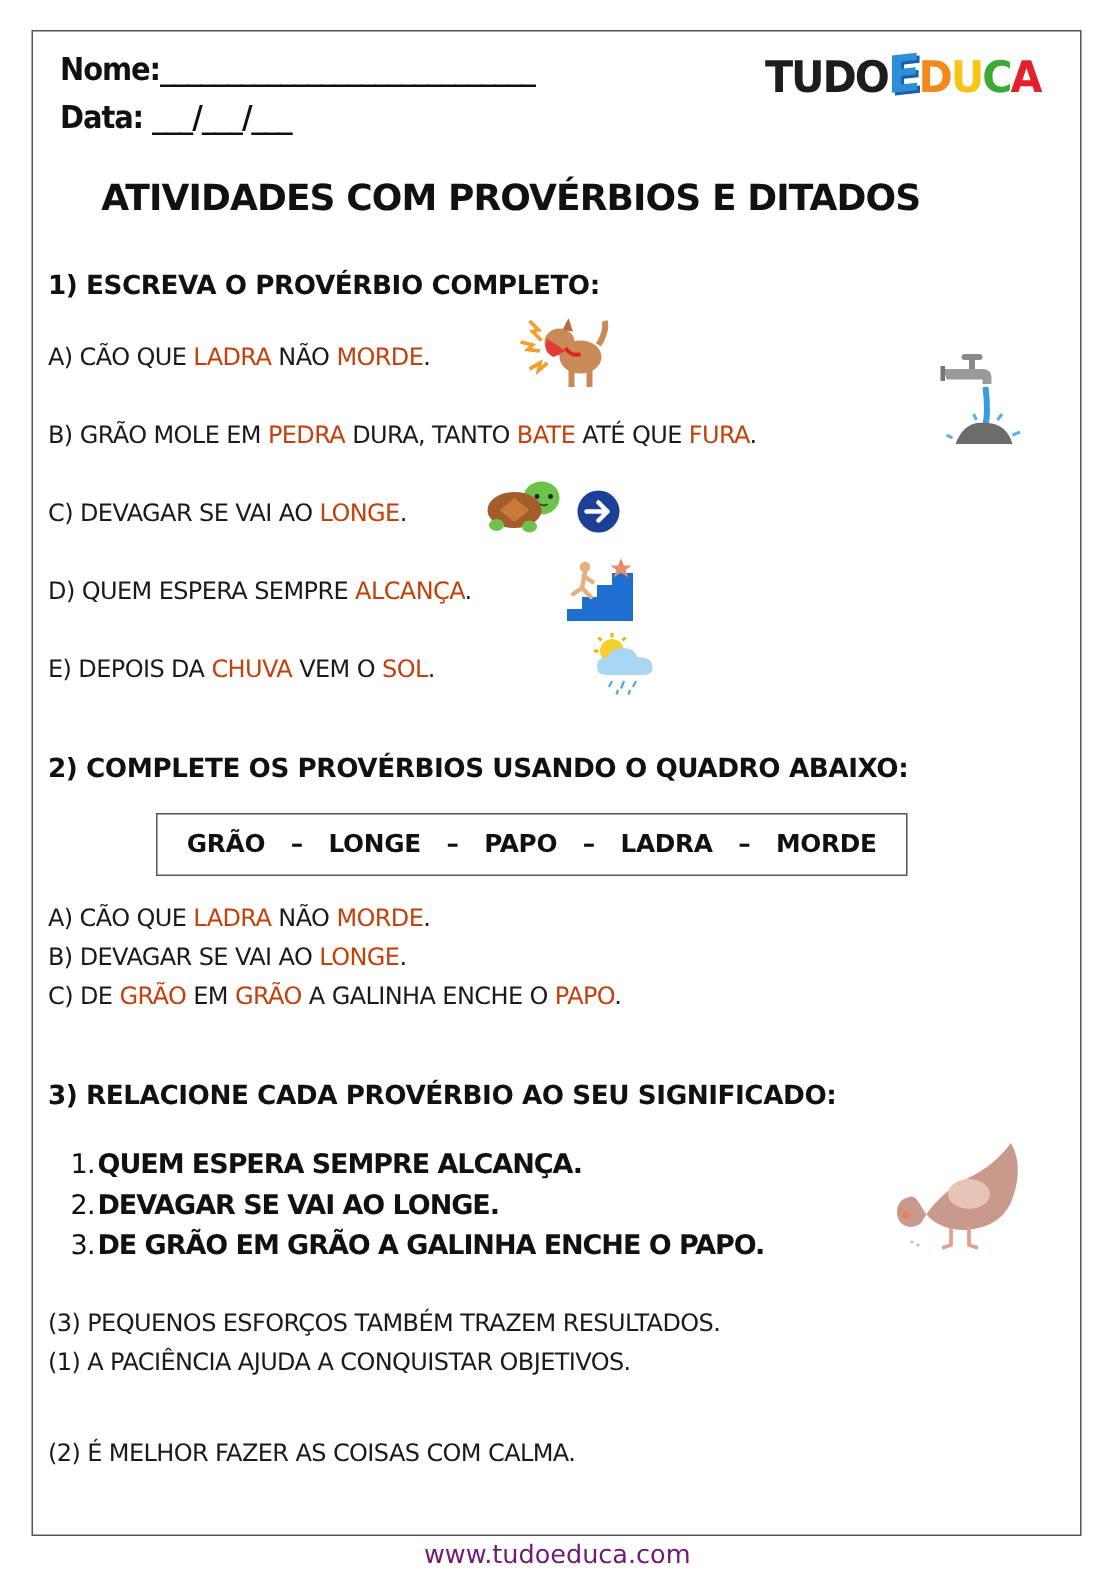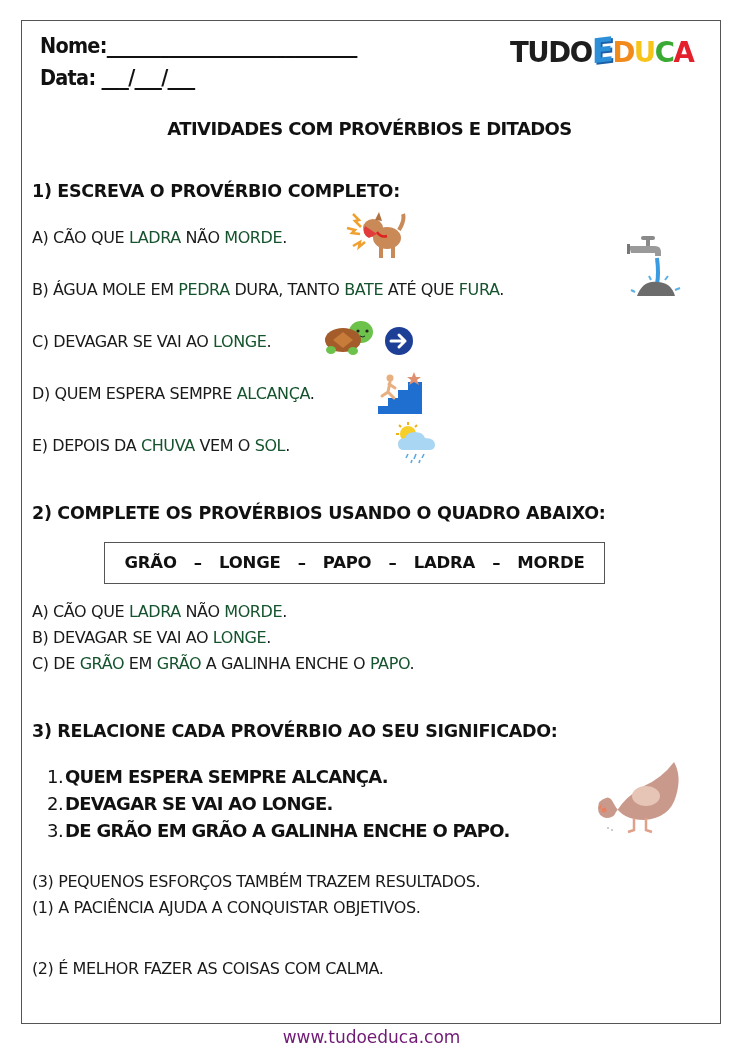--- a/index.html
+++ b/index.html
@@ -1,23 +1,23 @@
 <!DOCTYPE html>
 <html><head>
   <meta charset="utf-8">
   <style>
     html, body { margin: 0; padding: 0; background: #ffffff; }
     body { width: 743px; height: 1050px; position: relative; overflow: hidden; font-family: "Liberation Sans", "DejaVu Sans", sans-serif; color: #111; }
     .sheet { position: absolute; left: 21px; top: 20px; width: 700px; height: 1004px; border: 1.5px solid #555; box-sizing: border-box; }
     .abs { position: absolute; white-space: nowrap; }
     .hdr { font-family: "DejaVu Sans", sans-serif; font-weight: bold; font-size: 21px; letter-spacing: -0.8px; transform: scaleX(0.92); transform-origin: left center; }
-    .title { font-family: "DejaVu Sans", sans-serif; font-weight: bold; font-size: 18px; letter-spacing: -0.6px; left: 0; width: 681px; text-align: center; margin-left: 29px; }
+    .title { font-family: "DejaVu Sans", sans-serif; font-weight: bold; font-size: 24px; letter-spacing: -0.6px; left: 0; width: 681px; text-align: center; }
     .qhead { font-family: "DejaVu Sans", sans-serif; font-weight: bold; font-size: 17.5px; letter-spacing: -0.3px; }
     .line { font-family: "DejaVu Sans", sans-serif; font-size: 16px; letter-spacing: -0.4px; color: #1a1a1a; }
-    .red { color: #14532d; }
+    .red { color: #c2410c; }
     .logo { left: 510px; top: 30px; font-family: "DejaVu Sans", sans-serif; font-weight: bold; font-size: 29px; letter-spacing: -1.5px; transform: scaleX(0.95); transform-origin: left; }
     .logo .l-tudo { color: #1d1d1d; }
     .logo .l-e { color: #2c8fd8; display: inline-block; font-size: 34px; transform: skewY(-6deg); text-shadow: 2px 2px 0 #1a5fa8; }
     .logo .l-d { color: #f28a1b; }
     .logo .l-u { color: #f7c419; }
     .logo .l-c { color: #3aaa35; }
     .logo .l-a { color: #e4202c; }
     .wordbox { position: absolute; left: 104px; top: 542px; width: 501px; height: 42px; border: 1.3px solid #555; box-sizing: border-box; text-align: center; line-height: 39px; font-family: "DejaVu Sans", sans-serif; font-weight: bold; font-size: 16.5px; letter-spacing: -0.2px; word-spacing: 3px; }
     .numlist { font-family: "DejaVu Sans", sans-serif; font-size: 18px; }
     .numlist .num { font-weight: normal; letter-spacing: -0.5px; display: inline-block; width: 18px; }
@@ -43,21 +43,21 @@
 </div>
 
 <div class="abs title" style="top:118px;">ATIVIDADES COM PROVÉRBIOS E DITADOS</div>
 
 <div class="abs qhead" style="left:32px; top:181px;">1) ESCREVA O PROVÉRBIO COMPLETO:</div>
 
 <div class="abs line" style="left:32px; top:228px;">
   <span>A) CÃO QUE </span><span class="red">LADRA</span><span> NÃO </span><span class="red">MORDE</span><span>.</span>
 </div>
 <div class="abs line" style="left:32px; top:280px;">
-  <span>B) ÁGUA MOLE EM </span><span class="red">PEDRA</span><span> DURA, TANTO </span><span class="red">BATE</span><span> ATÉ QUE </span><span class="red">FURA</span><span>.</span>
+  <span>B) GRÃO MOLE EM </span><span class="red">PEDRA</span><span> DURA, TANTO </span><span class="red">BATE</span><span> ATÉ QUE </span><span class="red">FURA</span><span>.</span>
 </div>
 <div class="abs line" style="left:32px; top:332px;">
   <span>C) DEVAGAR SE VAI AO </span><span class="red">LONGE</span><span>.</span>
 </div>
 <div class="abs line" style="left:32px; top:384px;">
   <span>D) QUEM ESPERA SEMPRE </span><span class="red">ALCANÇA</span><span>.</span>
 </div>
 <div class="abs line" style="left:32px; top:436px;">
   <span>E) DEPOIS DA </span><span class="red">CHUVA</span><span> VEM O </span><span class="red">SOL</span><span>.</span>
 </div>

